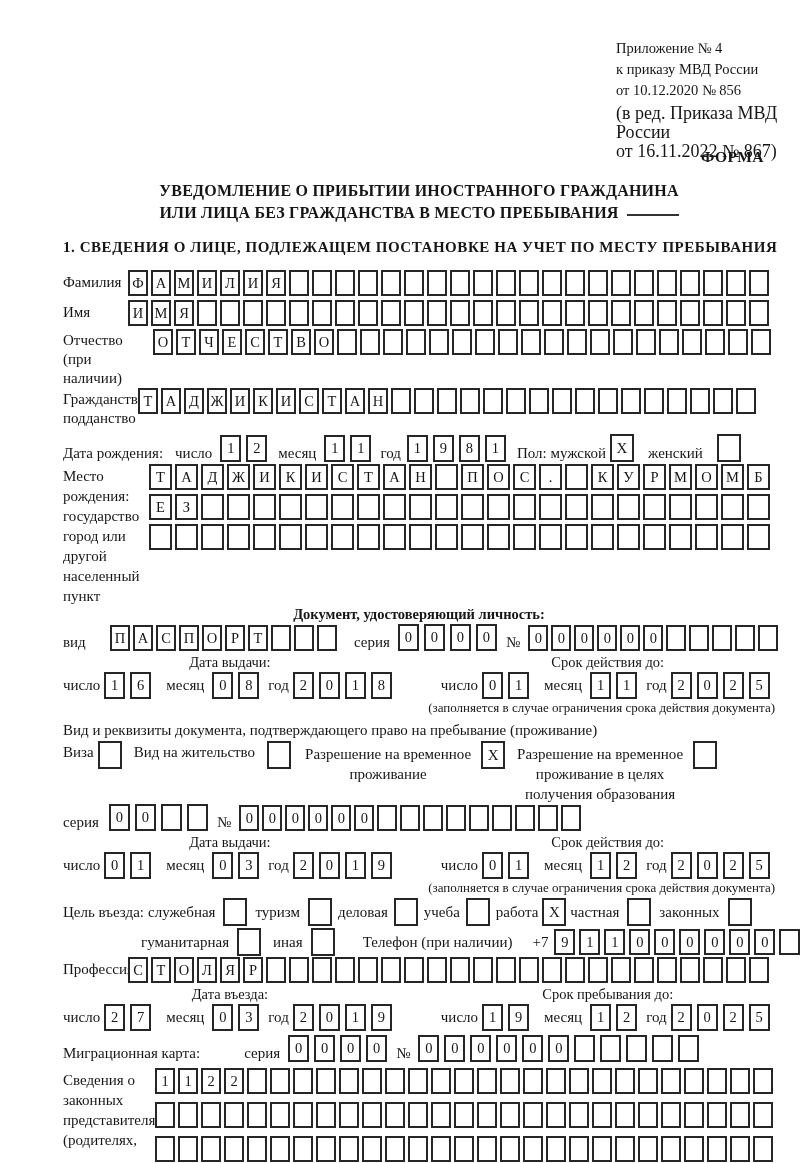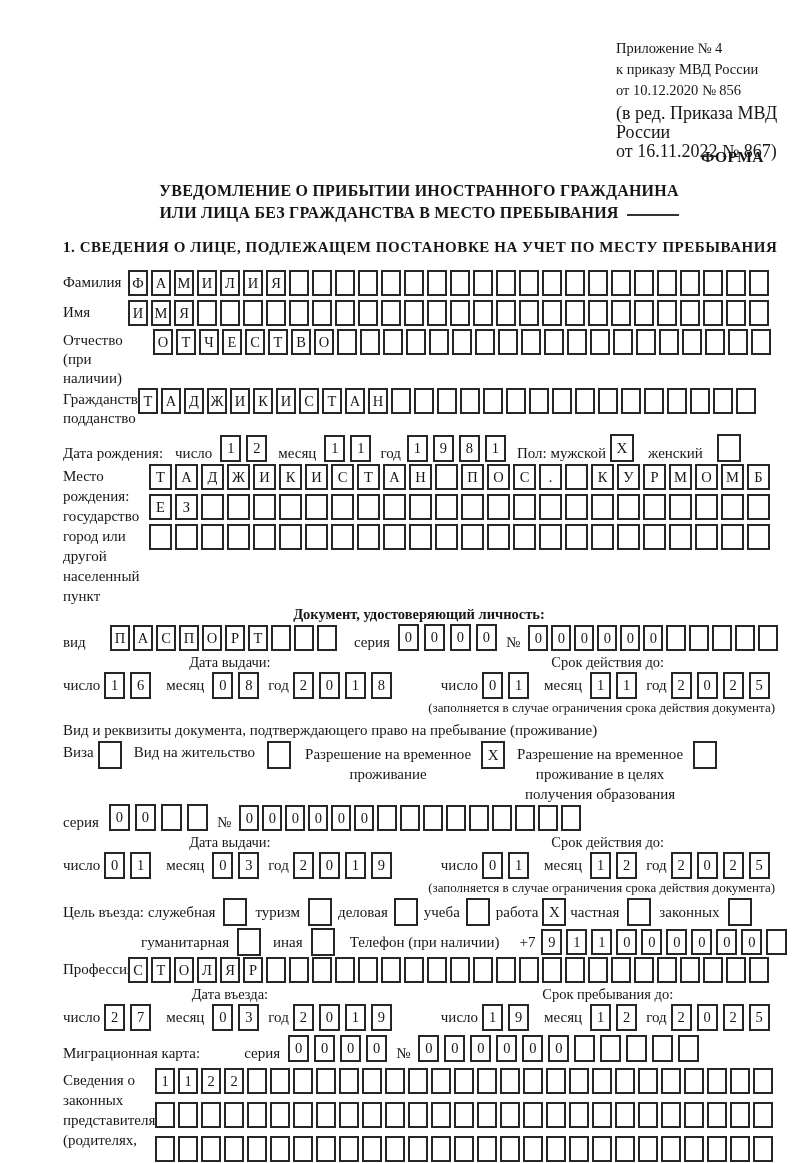--- a/index.html
+++ b/index.html
@@ -40,21 +40,21 @@
   .dcol-h{text-align:center;font-size:14.5px;line-height:18px;}
   .drow2{display:flex;align-items:center;margin-top:1px;}
   .note{text-align:right;font-size:13px;line-height:16px;margin-top:1px;}
   .intro{font-size:15px;line-height:24px;margin-top:2px;}
   .stayrow{display:flex;align-items:flex-start;font-size:15px;margin-top:2px;}
   .optc{display:inline-block;text-align:center;line-height:20px;flex:none;}
   .optc .ll{display:block;}
   .prow{display:flex;align-items:center;font-size:15px;margin-top:2px;}
   .ml4{margin-left:4px}.ml6{margin-left:6px}.ml8{margin-left:8px}.ml10{margin-left:10px}
   .ml12{margin-left:12px}.ml14{margin-left:14px}.ml20{margin-left:20px}
-  .ml28{margin-left:15px}.ml44{margin-left:44px}.ml78{margin-left:78px}
+  .ml28{margin-left:28px}.ml44{margin-left:44px}.ml78{margin-left:78px}
   .bpcol{display:flex;flex-direction:column;flex:none;}
 </style>
 </head>
 <body>
 
 <div class="page">
 
   <div class="abs hdr-appendix">
     <div>Приложение № 4</div>
     <div>к приказу МВД России</div>

